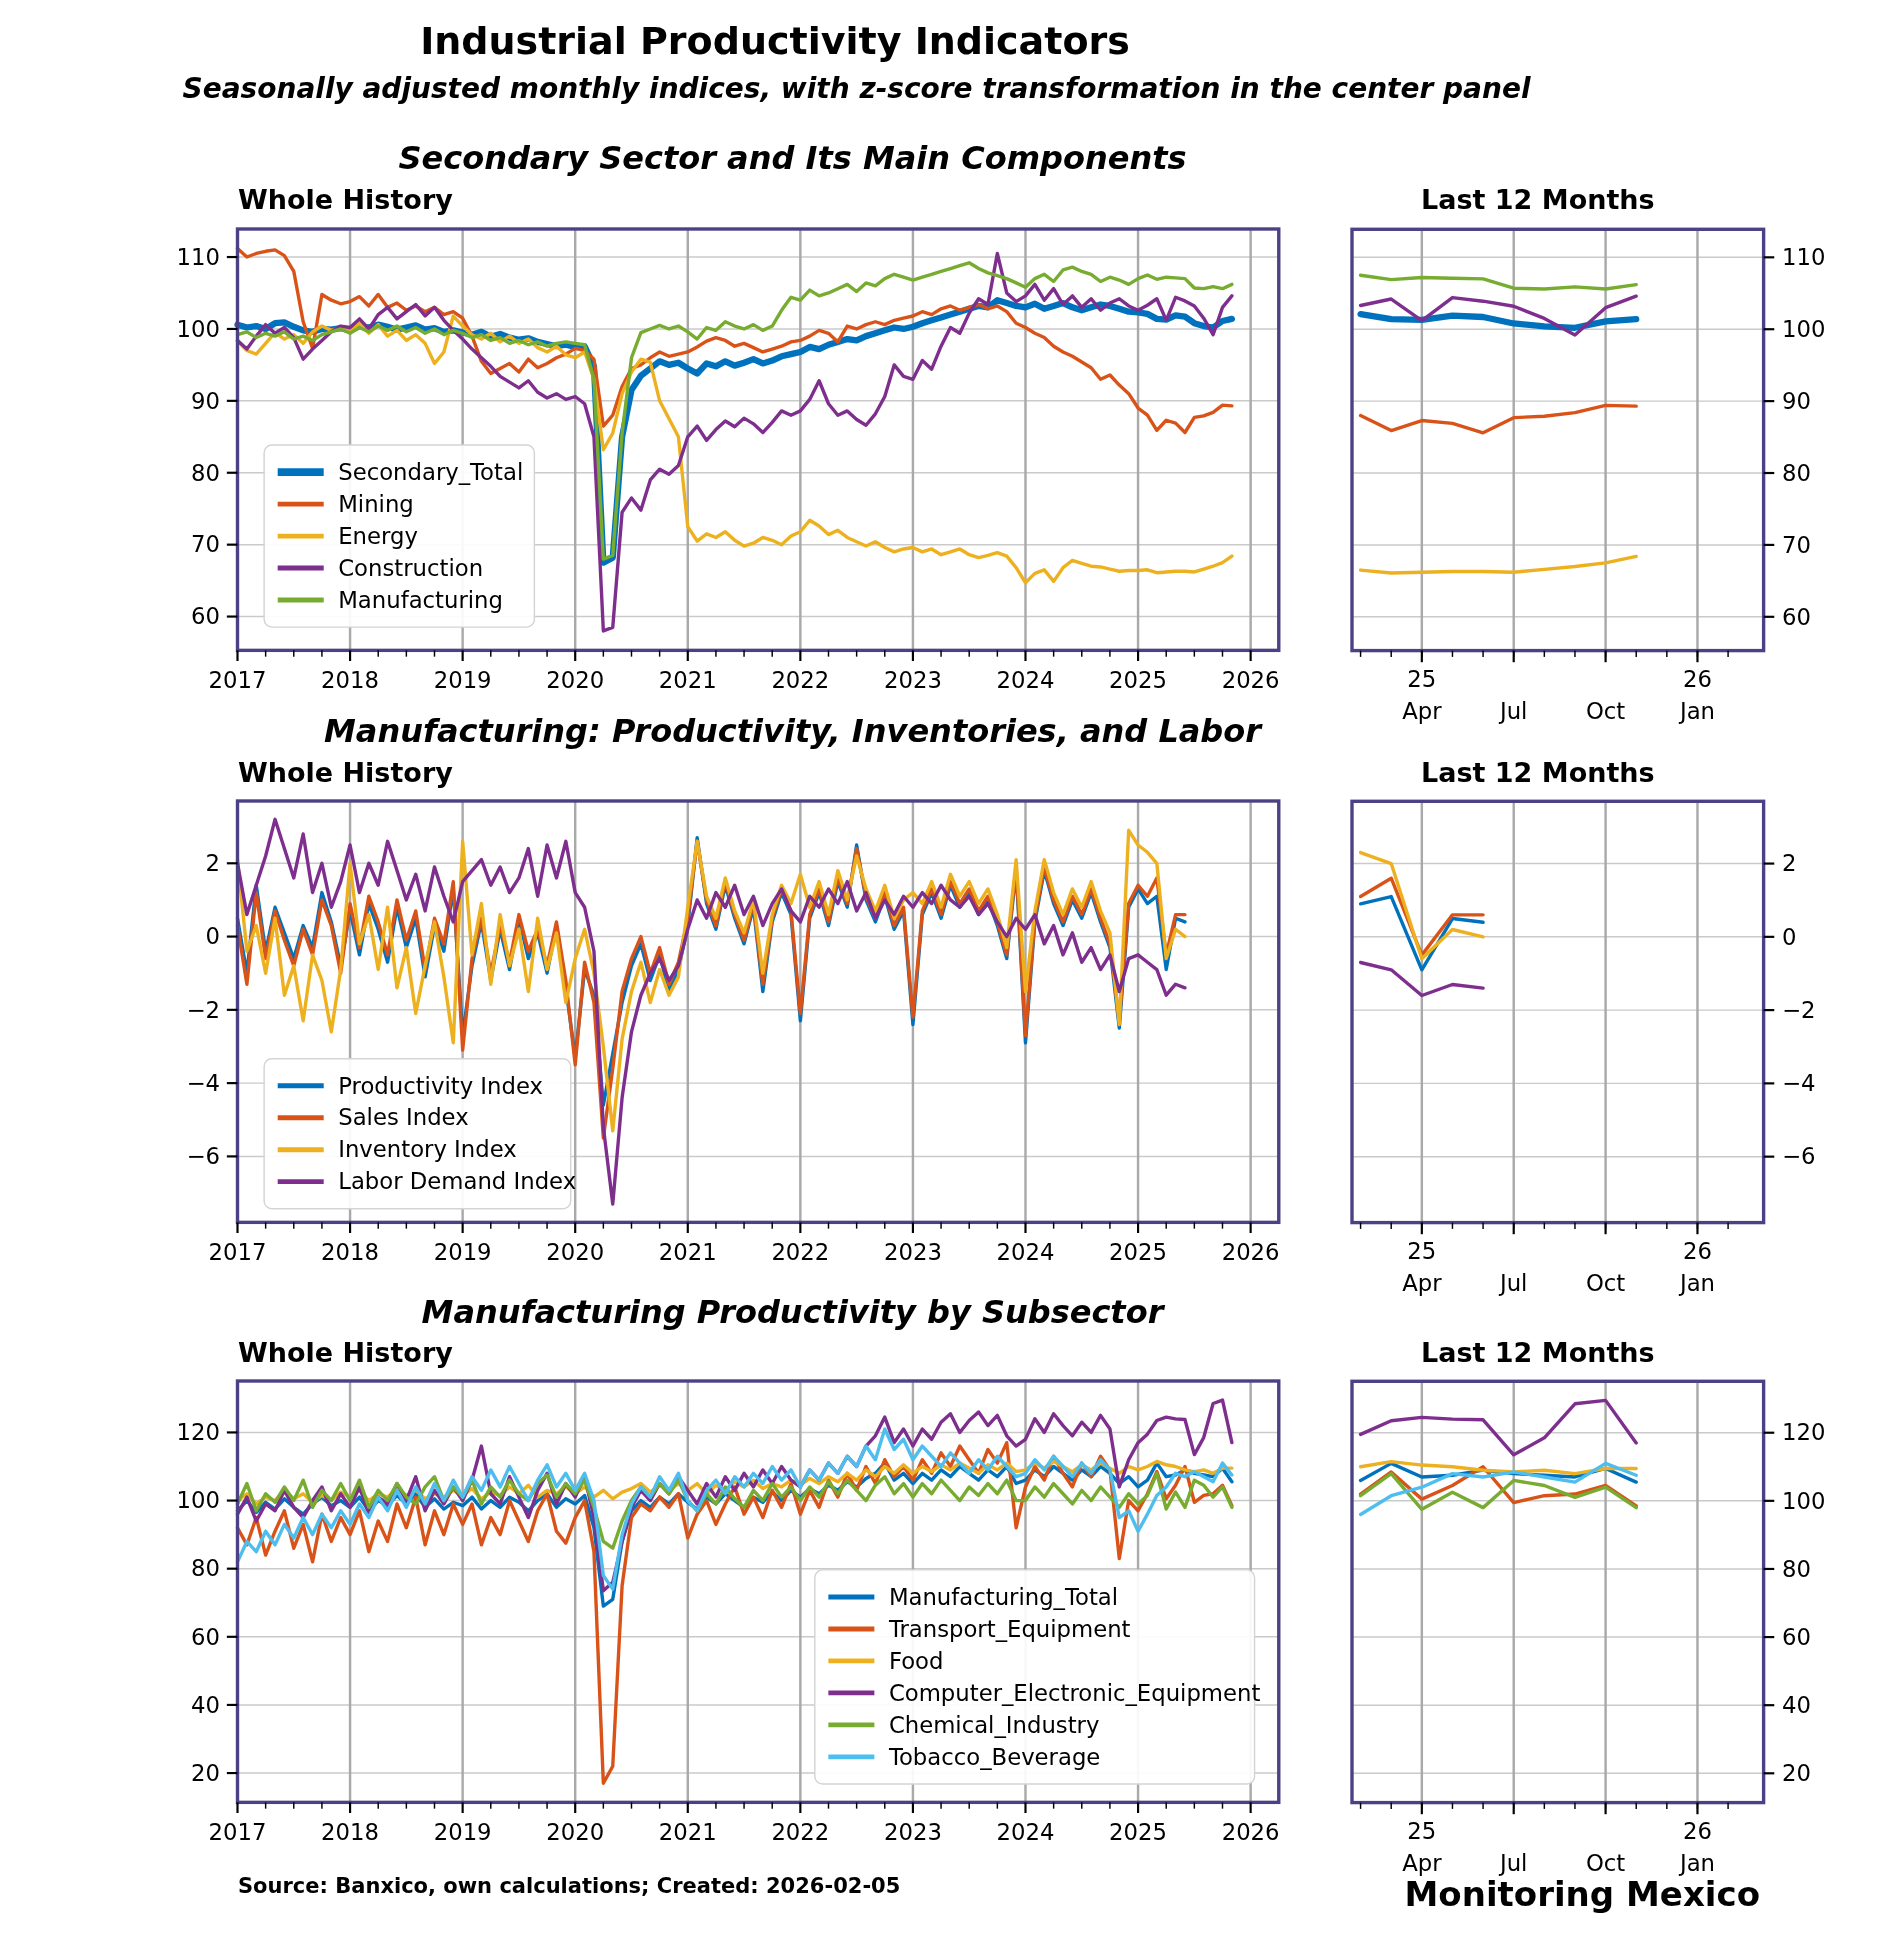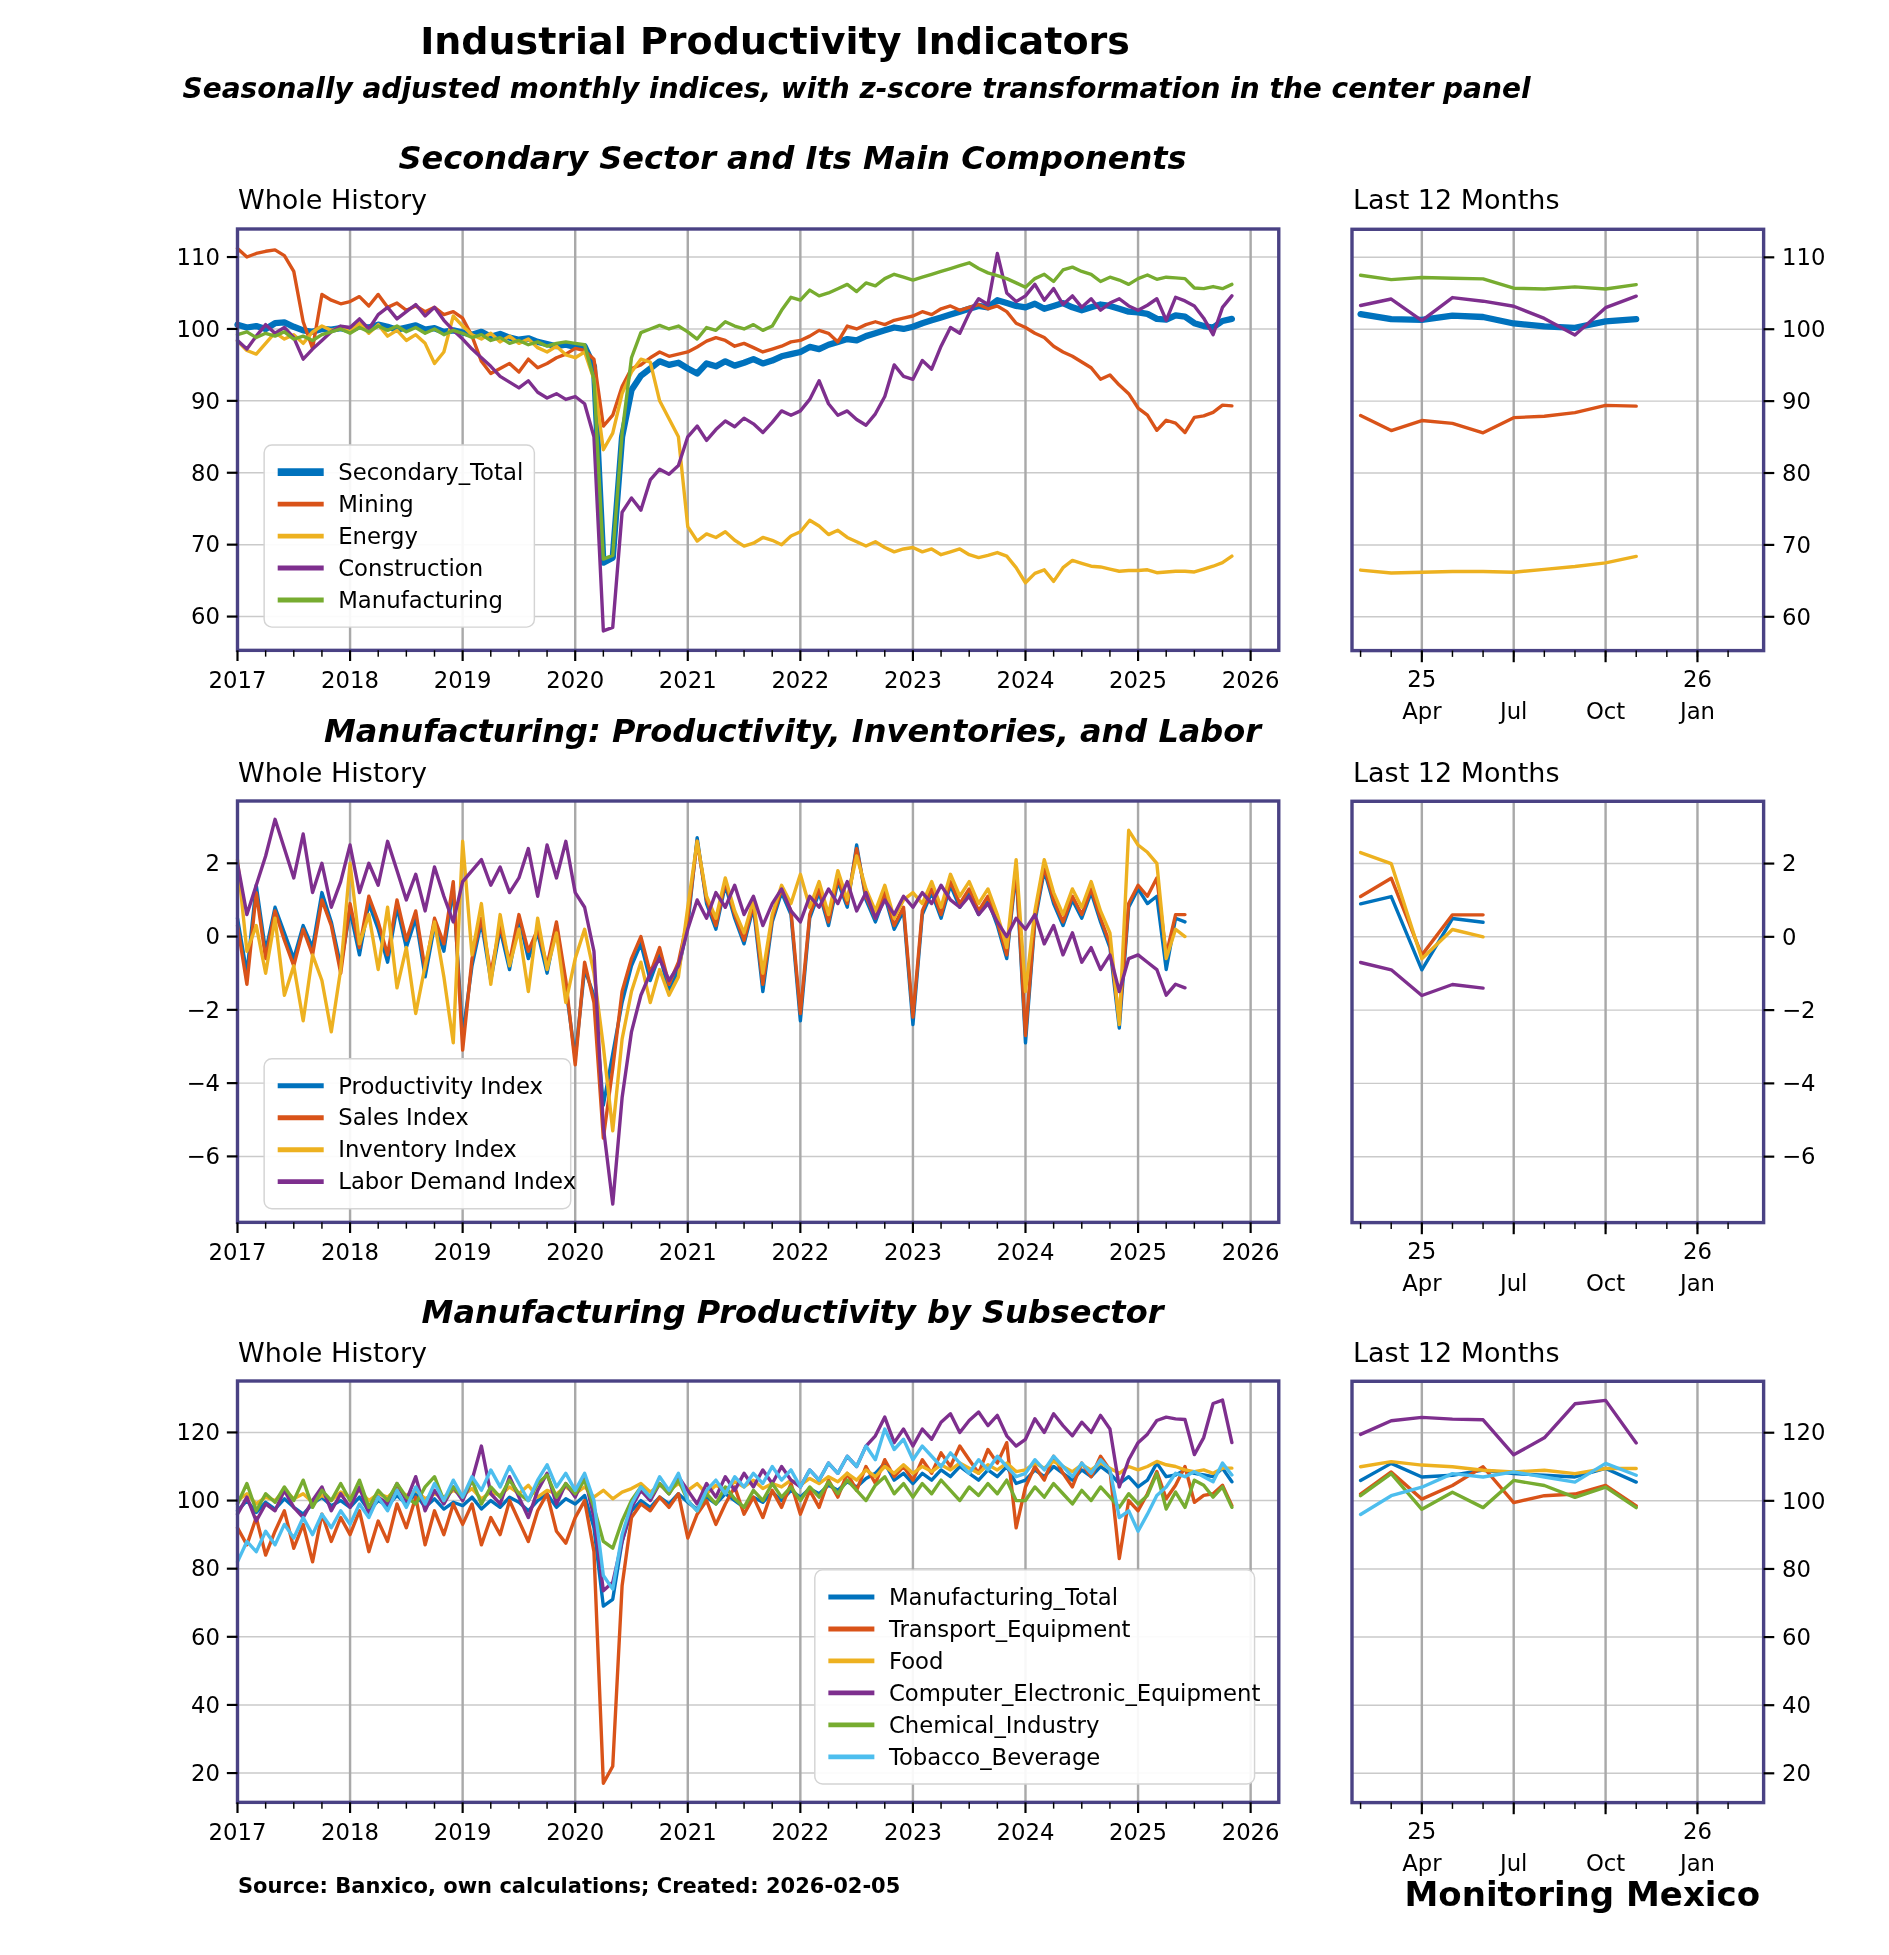--- a/index.html
+++ b/index.html
@@ -2,22 +2,22 @@
 <html style="font-size:7.8px"><head>
 <meta charset="utf-8">
 <style>
   html,body{margin:0;padding:0;background:#ffffff;}
   body{width:1890px;height:1955px;position:relative;font-family:"DejaVu Sans",sans-serif;color:#000;}
   .abs{position:absolute;}
   .suptitle{left:0;width:1550px;top:19.4px;text-align:center;font-size:38px;font-weight:bold;}
   .subtitle{left:0;width:1713px;top:72px;text-align:center;font-size:28px;font-weight:bold;font-style:italic;}
   .row-title{left:0;width:1585px;text-align:center;font-size:32px;font-weight:bold;font-style:italic;}
   .rt1{top:139px;} .rt2{top:712px;text-align:center;} .rt3{top:1293px;}
-  .panel-label{font-size:27px;font-weight:normal;white-space:nowrap;}
-  .pl-left{left:238px;} .pl-right{left:1353px;}
+  .panel-label{font-size:27px;font-weight:bold;white-space:nowrap;}
+  .pl-left{left:238px;} .pl-right{left:1421px;}
   .plr1{top:184px;} .plr2{top:757px;} .plr3{top:1337px;}
   .mount{overflow:visible;}
   .m-whole{left:145px;width:1173px;height:494px;}
   .m-last{left:1352px;width:523px;height:526px;}
   .mr1{top:229px;} .mr2{top:801px;} .mr3{top:1381px;}
   .footer-src{left:238px;top:1874px;font-size:21px;font-weight:bold;}
   .footer-brand{right:130px;top:1874px;font-size:34px;font-weight:bold;text-align:center;}
   svg{display:block;overflow:visible;}
 </style>
 </head>

